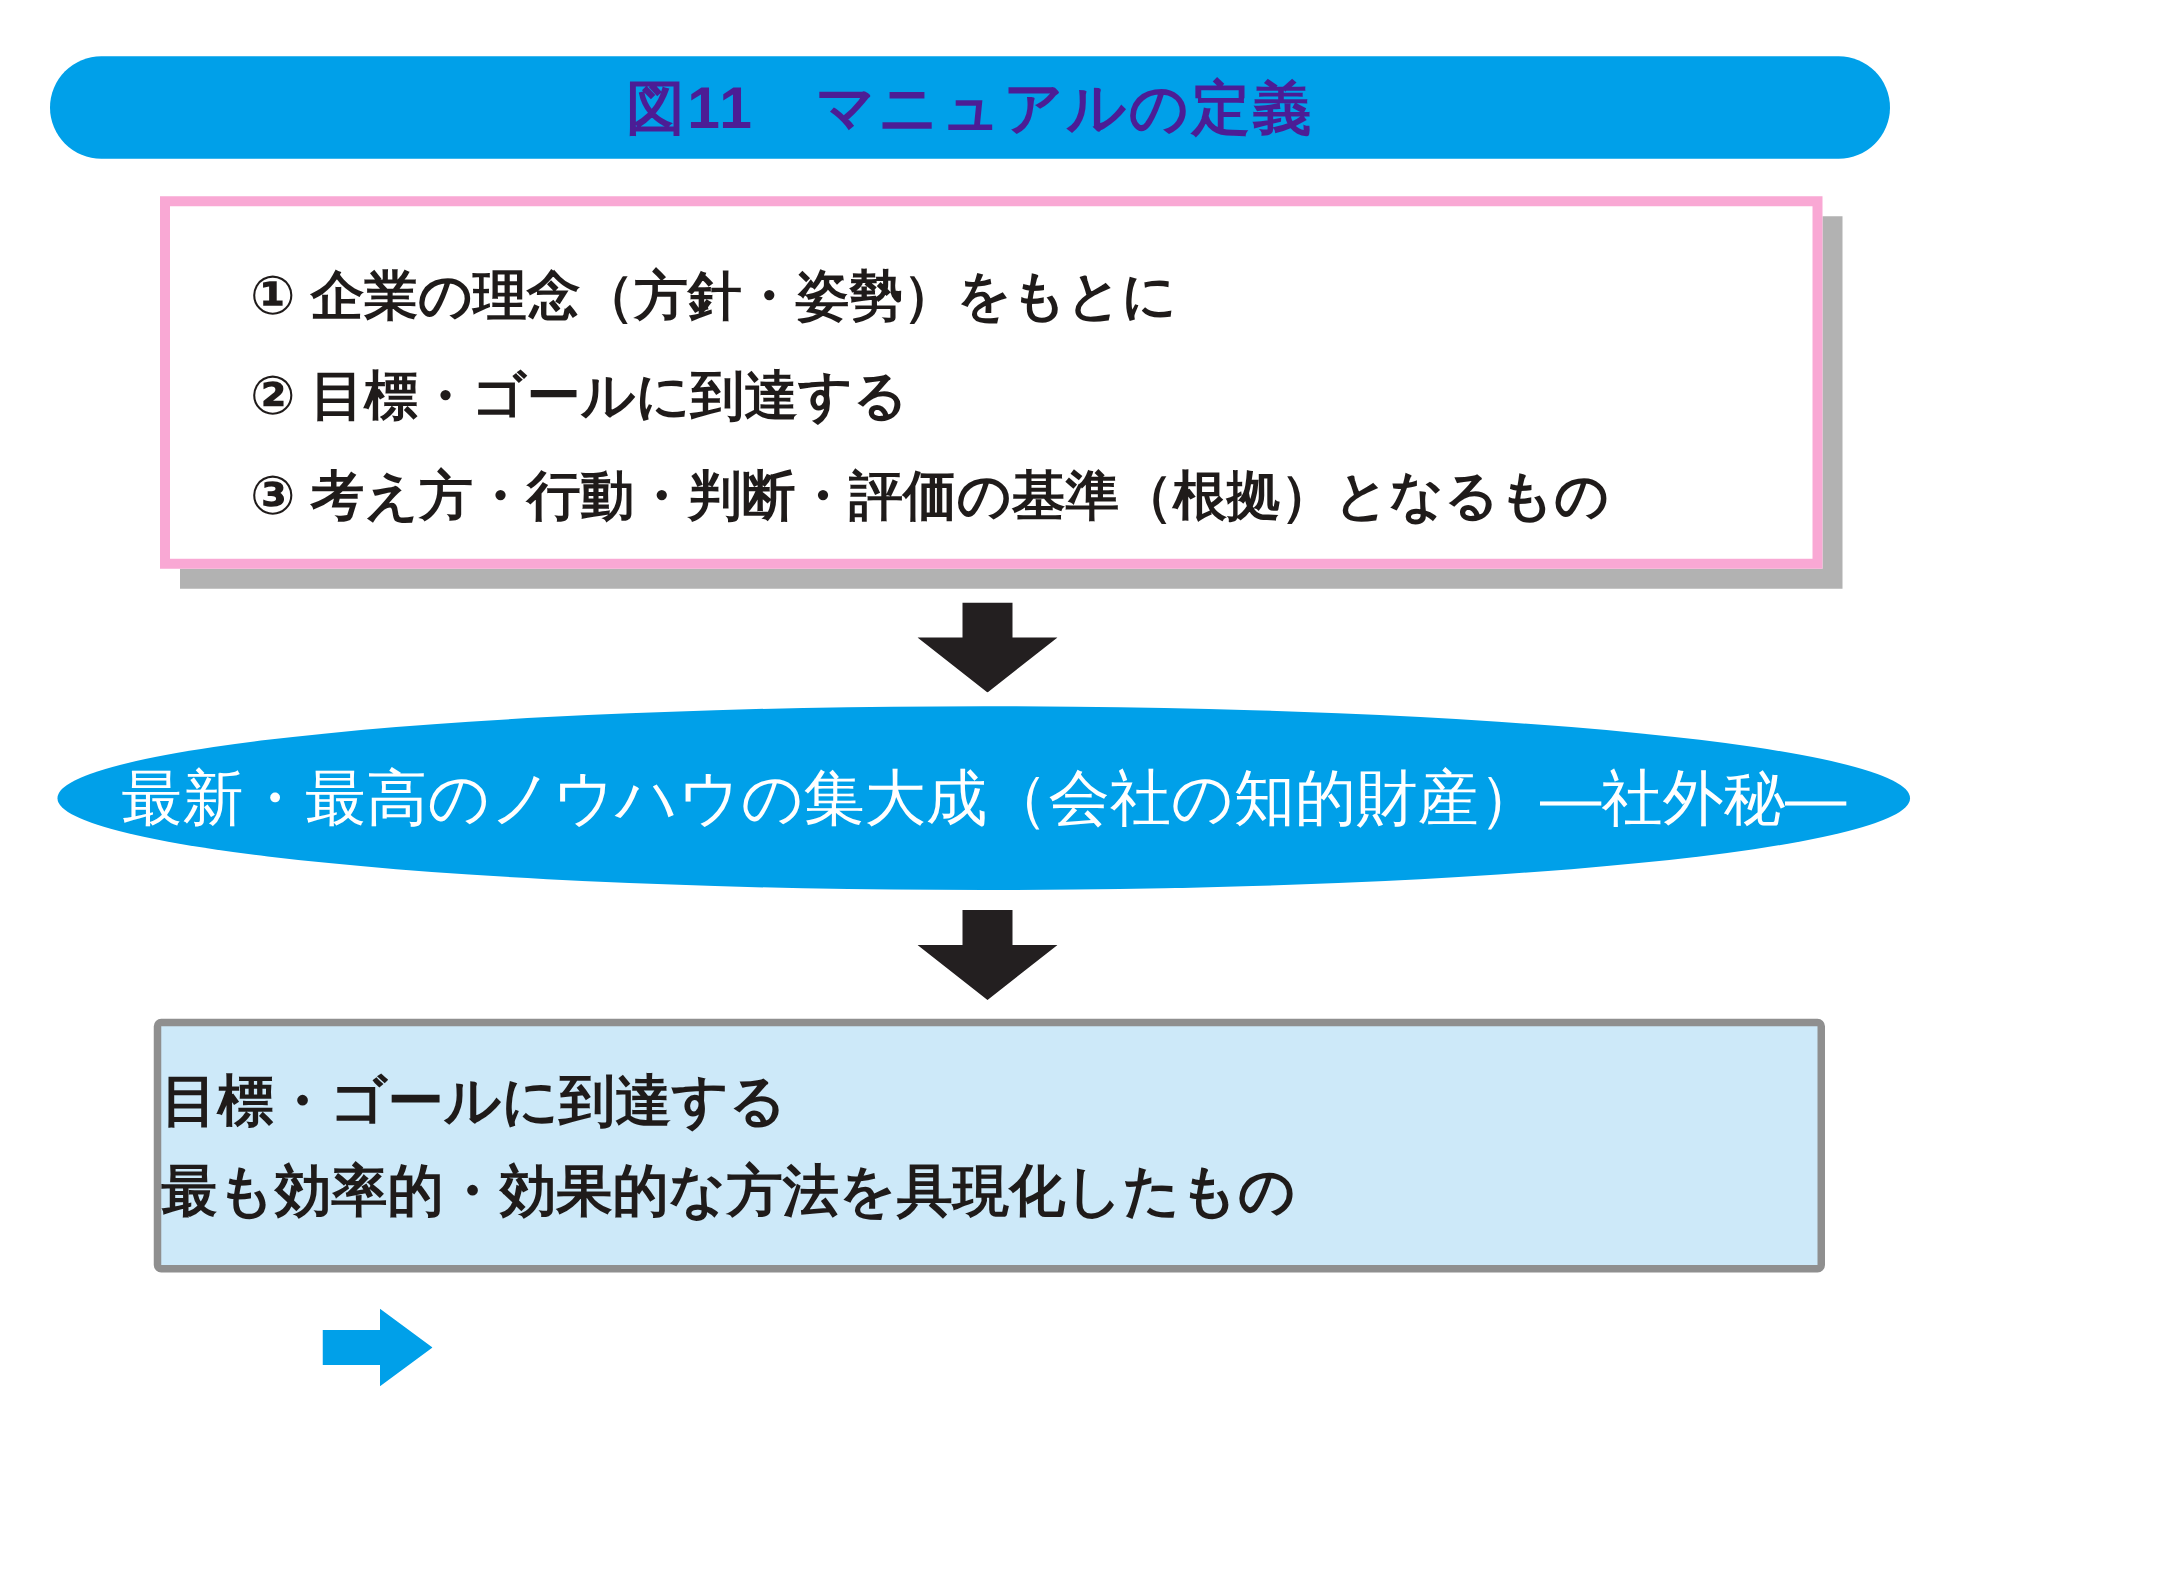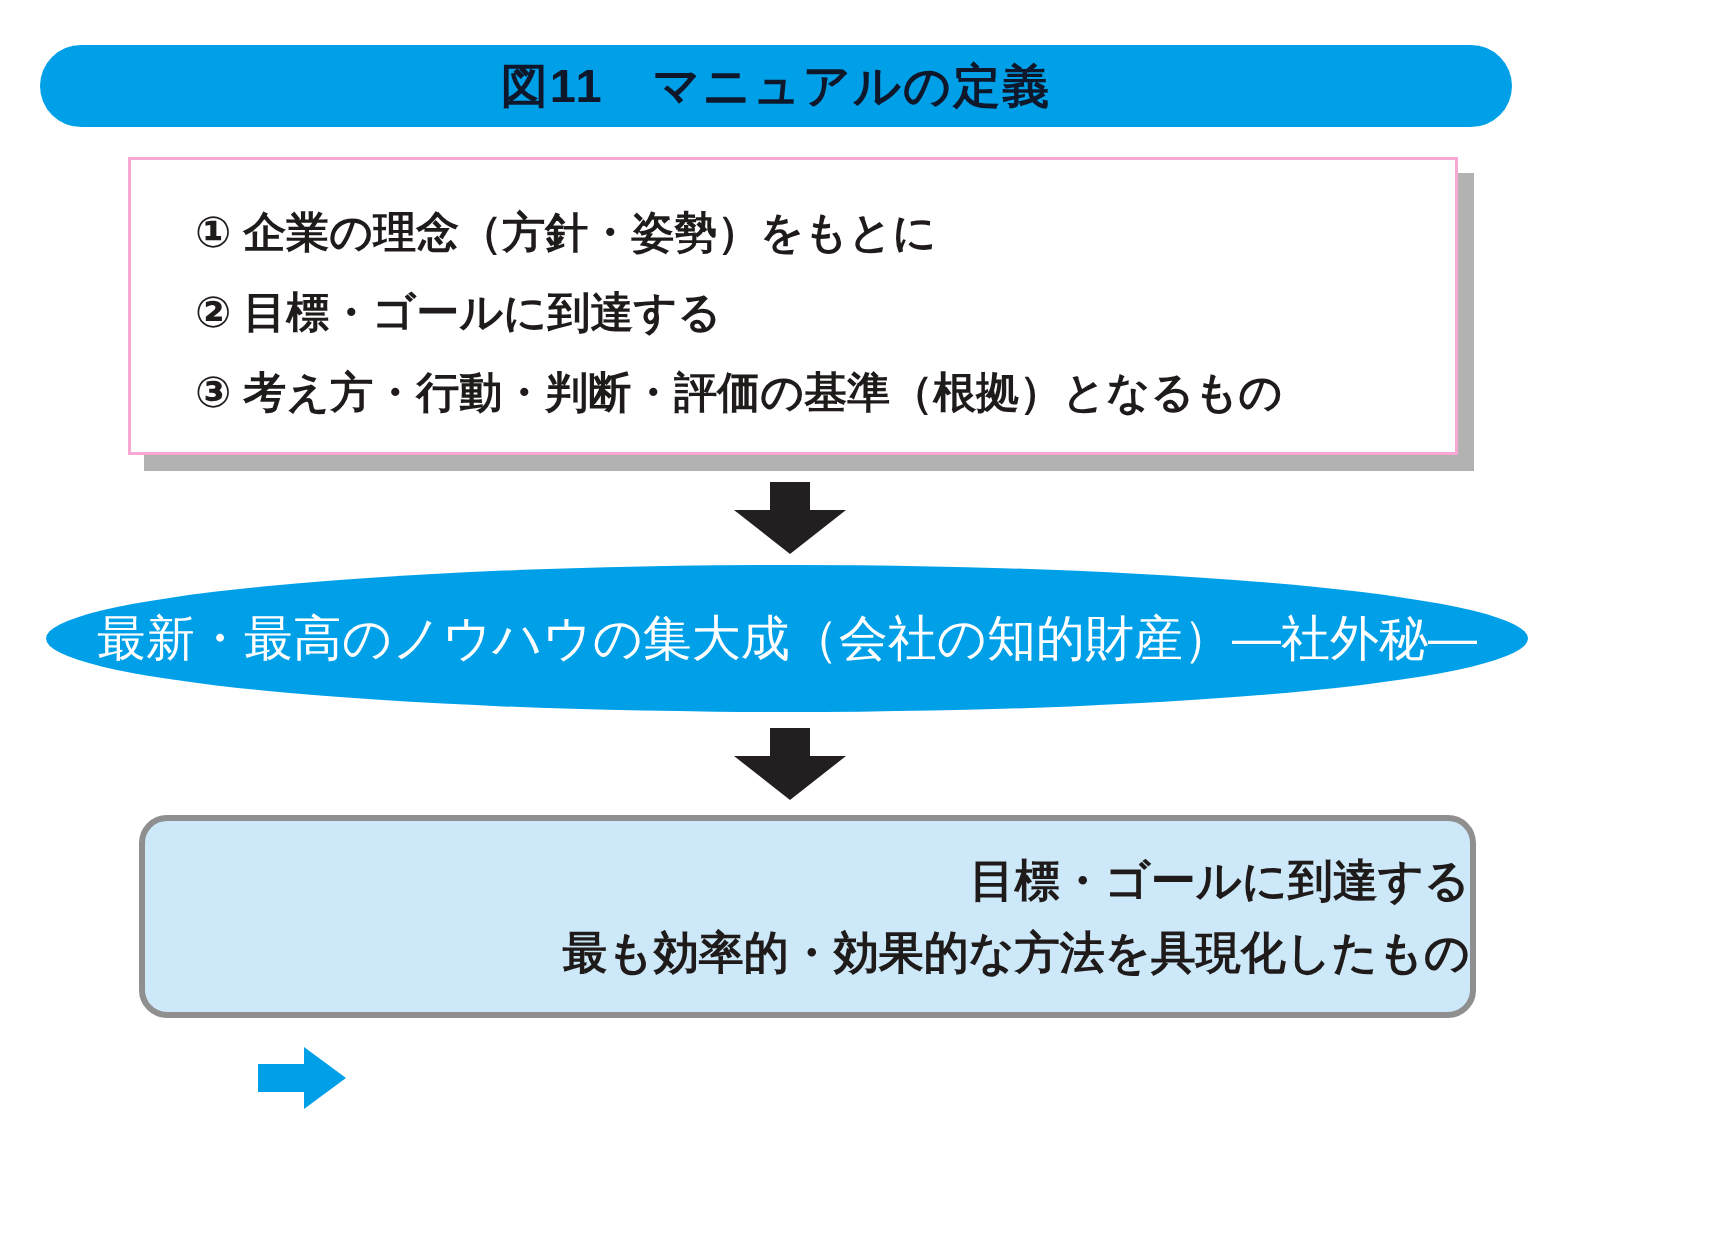--- a/index.html
+++ b/index.html
@@ -21,33 +21,33 @@
     position: absolute;
     left: 40px; top: 45px;
     width: 1472px; height: 82px;
     background: #00a0e9;
     border-radius: 41px;
     display: flex;
     align-items: center;
     justify-content: center;
   }
   .title-pill .title-text {
-    color: #0f172a;
+    color: #4c1d95;
     font-size: 47px;
     font-weight: 700;
     letter-spacing: 2px;
   }
 
   
   .definition-box {
     position: absolute;
     left: 128px; top: 157px;
     width: 1330px; height: 298px;
     background: #ffffff;
-    border: 3px solid #f9a8d4;
+    border: 8px solid #f9a8d4;
     box-shadow: 16px 16px 0 #b2b2b2;
     padding: 32px 40px 0 64px;
   }
   .definition-item {
     font-size: 43px;
     font-weight: 700;
     line-height: 80px;
     white-space: nowrap;
     color: #1f1b1a;
   }
@@ -78,26 +78,25 @@
     white-space: nowrap;
   }
 
   
   .result-box {
     position: absolute;
     left: 123px; top: 815px;
     width: 1337px; height: 203px;
     background: #cde9f9;
     border: 6px solid #8f8f8f;
-    border-radius: 28px;
+    border-radius: 6px;
     display: flex;
     flex-direction: column;
-    align-items: flex-end;
+    align-items: flex-start;
     justify-content: center;
-    margin-left: 16px;
   }
   .result-line {
     font-size: 45px;
     font-weight: 700;
     line-height: 72px;
     color: #1f1b1a;
     white-space: nowrap;
   }
 
   

